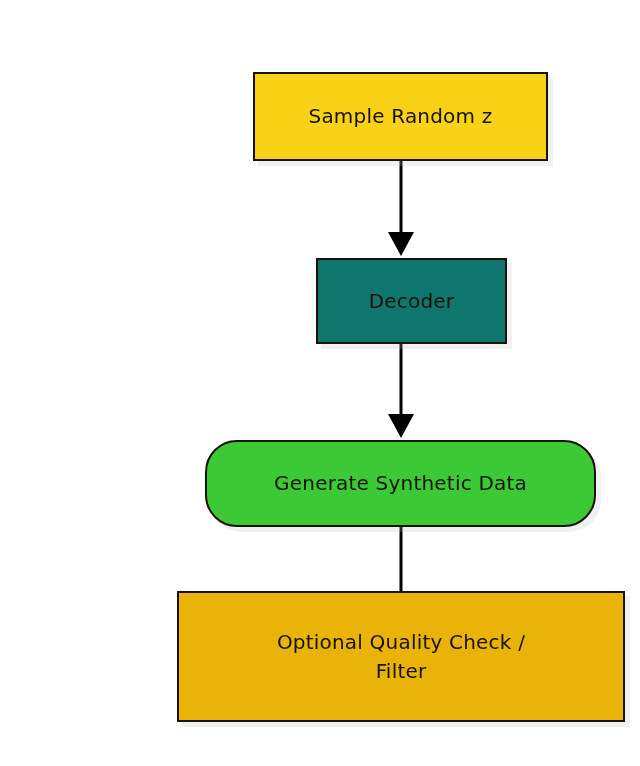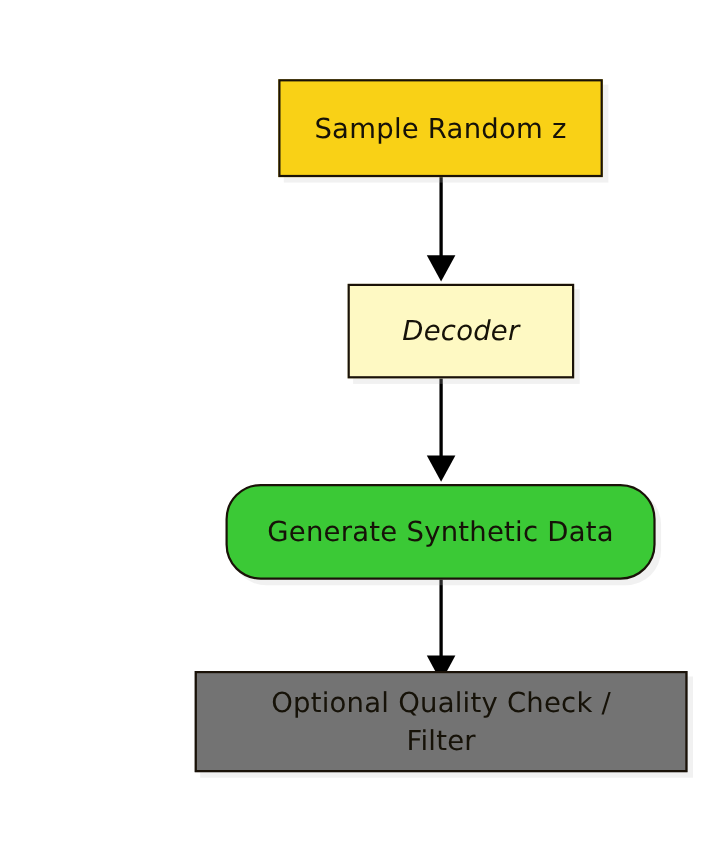--- a/index.html
+++ b/index.html
@@ -25,21 +25,21 @@
   
   .node {
     position: absolute;
     box-sizing: border-box;
     border: 2px solid #1a1208;
     display: flex;
     align-items: center;
     justify-content: center;
     text-align: center;
     color: #161208;
-    font-size: 25px;
+    font-size: 20px;
     font-weight: 500;
     letter-spacing: 0.2px;
     line-height: 1.42;
     box-shadow: 5px 5px 0 0 rgba(190, 190, 190, 0.22);
     padding: 4px 10px;
   }
 
   .node-label {
     display: block;
     white-space: pre-line;
@@ -49,41 +49,40 @@
     left: 253px;
     top: 72px;
     width: 295px;
     height: 89px;
     background: #F9D116;
   }
 
   .node-decoder {
     left: 316px;
     top: 258px;
-    width: 206px;
+    width: 191px;
     height: 86px;
-    background: #fef9c3;
-    font-style: italic;
+    background: #0f766e;
   }
 
   .node-generate {
     left: 205px;
     top: 440px;
     width: 391px;
     height: 87px;
     background: #3BC936;
     border-radius: 32px;
   }
 
   .node-quality {
     left: 177px;
-    top: 610px;
+    top: 591px;
     width: 448px;
-    height: 92px;
-    background: #737373;
+    height: 131px;
+    background: #eab308;
   }
 
   
   .edge {
     position: absolute;
     left: 0;
     top: 0;
     width: 640px;
     height: 766px;
     pointer-events: none;

